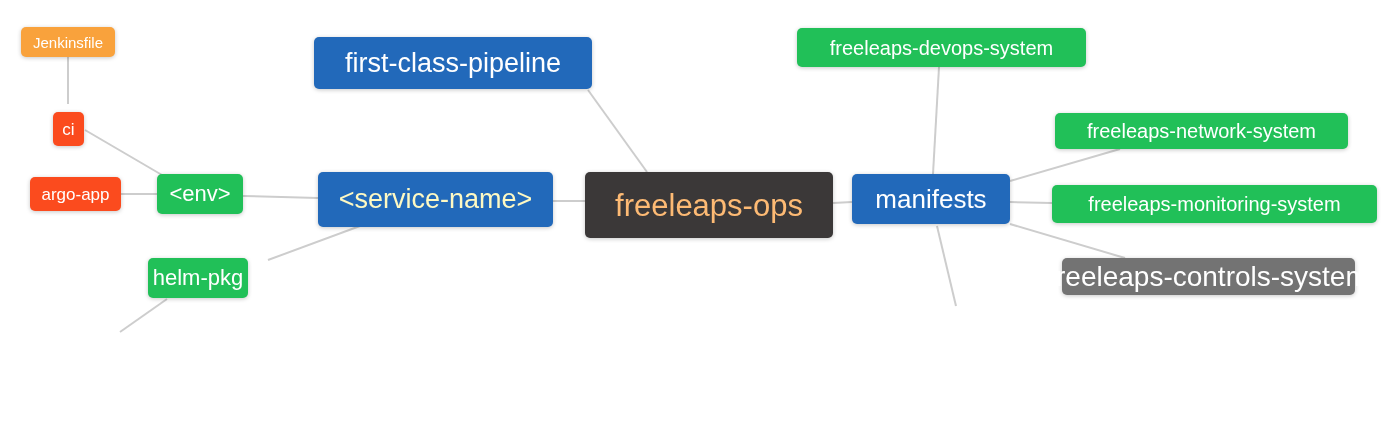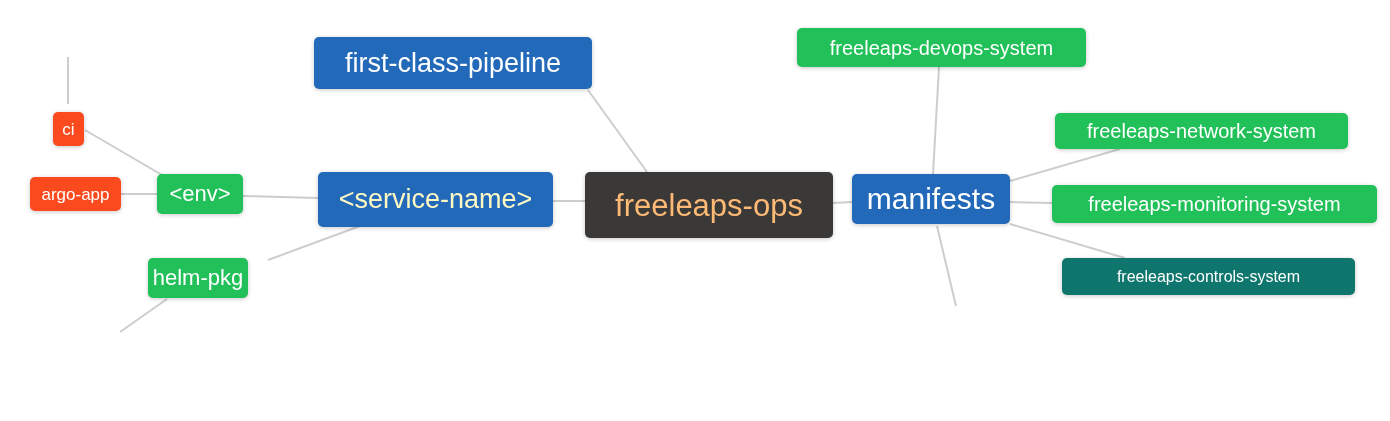--- a/index.html
+++ b/index.html
@@ -55,22 +55,23 @@
       <line x1="933" y1="174" x2="939" y2="67" stroke="#CDCDCD" stroke-width="2"></line>
       <line x1="1010" y1="181" x2="1120" y2="149" stroke="#CDCDCD" stroke-width="2"></line>
       <line x1="1010" y1="202" x2="1052" y2="203" stroke="#CDCDCD" stroke-width="2"></line>
       <line x1="1010" y1="224" x2="1125" y2="258" stroke="#CDCDCD" stroke-width="2"></line>
       <line x1="937" y1="226" x2="956" y2="306" stroke="#CDCDCD" stroke-width="2"></line>
     </svg>
 
   <div class="node" style="left: 585px; top: 172px; width: 248px; height: 66px; font-size: 31px; background: rgb(59, 56, 56); color: #fdba74;">freeleaps-ops</div>
   <div class="node" style="left: 314px; top: 37px; width: 278px; height: 52px; font-size: 27px; background: rgb(34, 105, 186); color: rgb(255, 255, 255);">first-class-pipeline</div>
   <div class="node" style="left: 318px; top: 172px; width: 235px; height: 55px; font-size: 27px; background: rgb(34, 105, 186); color: #fef9c3;">&lt;service-name&gt;</div>
-  <div class="node" style="left: 852px; top: 174px; width: 158px; height: 50px; font-size: 30px; background: rgb(34, 105, 186); color: rgb(255, 255, 255);">manifests</div>
+  <div class="node" style="left: 852px; top: 174px; width: 158px; height: 50px; font-size: 26px; background: rgb(34, 105, 186); color: rgb(255, 255, 255);">manifests</div>
   <div class="node" style="left: 157px; top: 174px; width: 86px; height: 40px; font-size: 22px; background: rgb(33, 192, 88); color: rgb(255, 255, 255);">&lt;env&gt;</div>
   <div class="node" style="left: 148px; top: 258px; width: 100px; height: 40px; font-size: 22px; background: rgb(33, 192, 88); color: rgb(255, 255, 255);">helm-pkg</div>
   <div class="node" style="left: 53px; top: 112px; width: 31px; height: 34px; font-size: 17px; background: rgb(251, 75, 30); color: rgb(255, 255, 255);">ci</div>
   <div class="node" style="left: 30px; top: 177px; width: 91px; height: 34px; font-size: 17px; background: rgb(251, 75, 30); color: rgb(255, 255, 255);">argo-app</div>
+  <div class="node" style="left: 21px; top: 27px; width: 94px; height: 30px; font-size: 15px; background: rgb(249, 162, 60); color: rgb(255, 255, 255);">Jenkinsfile</div>
   <div class="node" style="left: 797px; top: 28px; width: 289px; height: 39px; font-size: 20px; background: rgb(33, 192, 88); color: rgb(255, 255, 255);">freeleaps-devops-system</div>
   <div class="node" style="left: 1055px; top: 113px; width: 293px; height: 36px; font-size: 20px; background: rgb(33, 192, 88); color: rgb(255, 255, 255);">freeleaps-network-system</div>
   <div class="node" style="left: 1052px; top: 185px; width: 325px; height: 38px; font-size: 20px; background: rgb(33, 192, 88); color: rgb(255, 255, 255);">freeleaps-monitoring-system</div>
-  <div class="node" style="left: 1062px; top: 258px; width: 293px; height: 37px; font-size: 16px; background: #0f766e; color: rgb(255, 255, 255);">freeleaps-controls-system</div>
+  <div class="node" style="left: 1062px; top: 258px; width: 293px; height: 37px; font-size: 28px; background: #737373; color: rgb(255, 255, 255);">freeleaps-controls-system</div>
 </div>
 
 </body></html>

